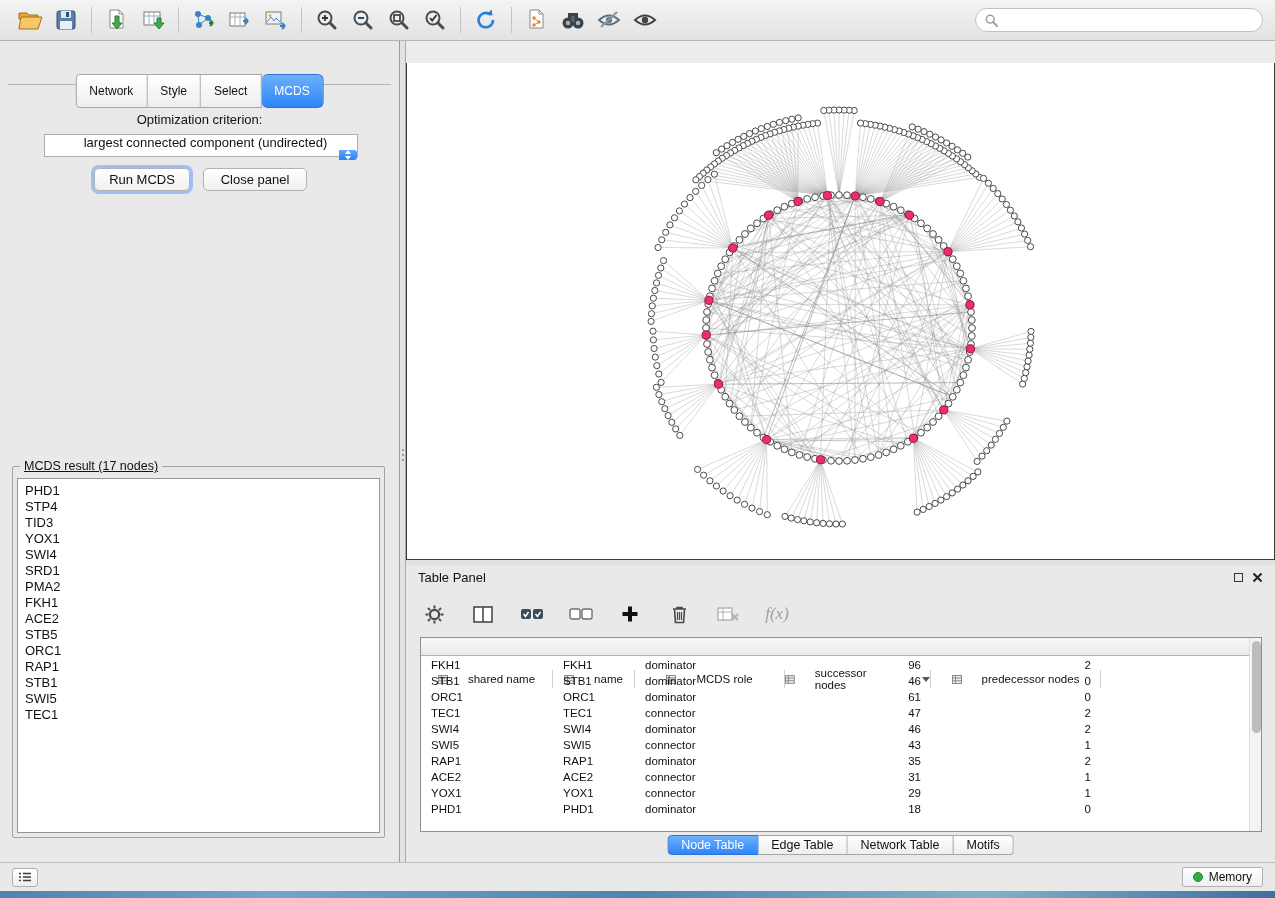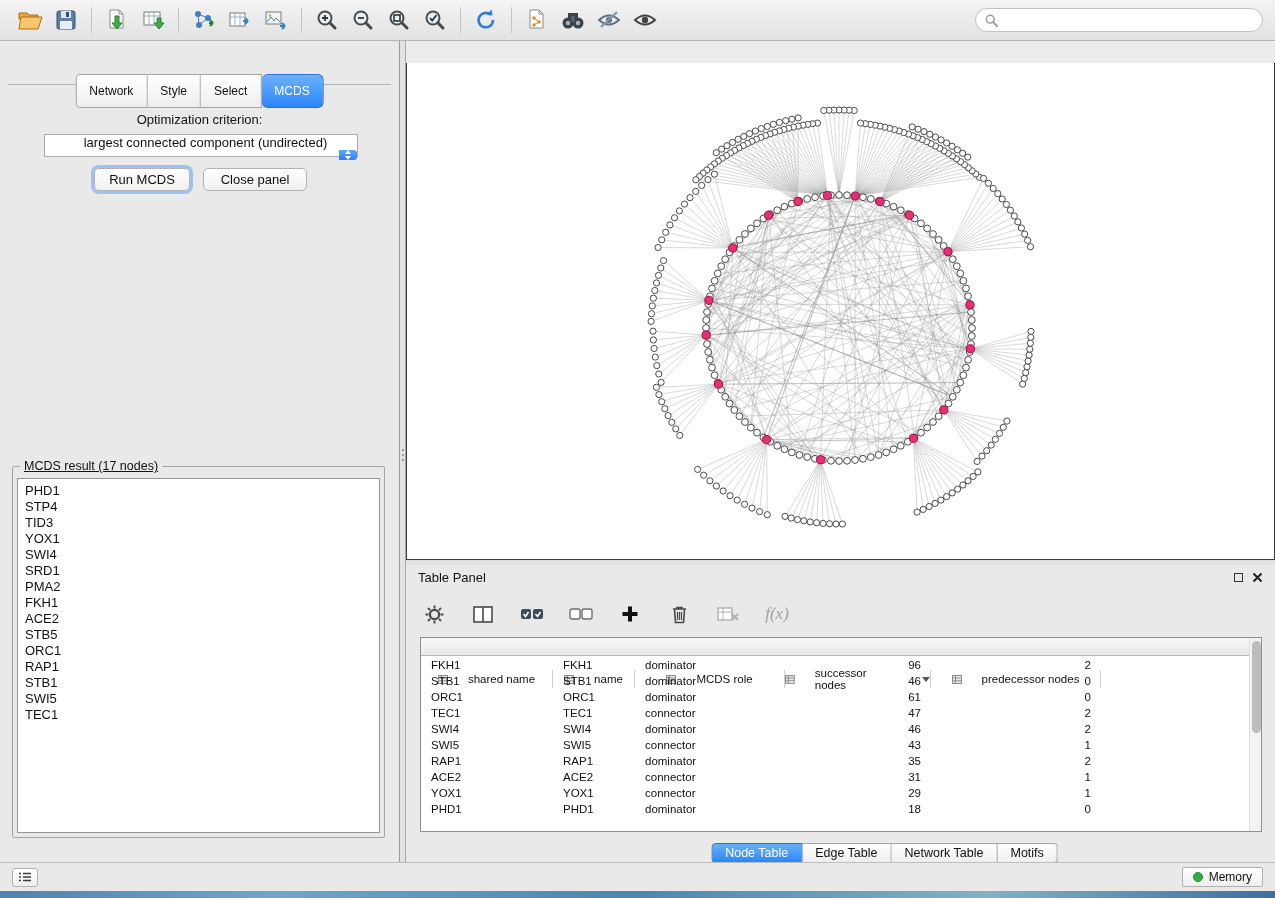--- a/index.html
+++ b/index.html
@@ -65,21 +65,21 @@
   .hfill{flex:1;background:linear-gradient(#f8f8f8,#e9e9e9);}
   .hcols div.i0{width:132px}.hcols div.i1{width:82px}.hcols div.i2{width:150px}.hcols div.i3{width:146px}.hcols div.i4{width:170px}
   .chev{display:none;width:0;height:0;border-left:4px solid transparent;border-right:4px solid transparent;border-top:5px solid #555;margin-left:3px;}
   .hcols div.i3 .chev{display:inline-block;}
   .tbody{position:absolute;left:0;right:12px;top:19px;bottom:0;overflow:hidden;font-size:11.5px;}
   .trow{display:flex;height:16px;line-height:16px;}
   .cw1{width:132px;padding-left:10px}.cw2{width:82px;padding-left:10px}.cw3{width:150px;padding-left:10px}
   .cw4{width:146px;text-align:right;padding-right:10px}.cw5{width:170px;text-align:right;padding-right:10px}.cfill{flex:1}
   .vscroll{position:absolute;right:0;top:0;width:12px;bottom:0;background:#f3f3f3;border-left:1px solid #ddd;}
   .vthumb{position:absolute;left:1.5px;width:9px;top:3px;height:92px;background:#bdbdbd;border-radius:5px;}
-  .tp-tabs{position:absolute;left:50%;transform:translateX(-50%);top:278px;display:flex;margin-left:44px;}
+  .tp-tabs{position:absolute;left:50%;transform:translateX(-50%);top:270px;display:flex;}
   .tp-tabs div{height:20px;padding:0 13px;font-size:12.5px;display:flex;align-items:center;background:linear-gradient(#ffffff,#eeeeee);border:1px solid #a6a6a6;border-left:none;white-space:nowrap;}
   .tp-tabs div:first-of-type{border-left:1px solid #a6a6a6;border-radius:4px 0 0 4px;}
   .tp-tabs div:last-of-type{border-radius:0 4px 4px 0;}
   .tp-tabs div.active{background:linear-gradient(#6db0fc,#2c85f9);border-color:#2a74d6;color:#fff;}
 
   
   .status-bar{position:absolute;left:0;top:862px;width:100%;height:29px;background:#e9e9e9;border-top:1px solid #bdbdbd;display:flex;align-items:center;padding:0 12px;}
   .sb-btn{width:26px;height:19px;border:1px solid #b0b0b0;border-radius:3px;background:linear-gradient(#fff,#efefef);display:flex;align-items:center;justify-content:center;}
   .mem-btn{margin-left:auto;height:20px;border:1px solid #b0b0b0;border-radius:2px;background:linear-gradient(#fff,#efefef);display:flex;align-items:center;gap:6px;padding:0 10px;font-size:12px;}
   .mem-dot{width:10px;height:10px;border-radius:50%;background:#2fae3e;border:1px solid #1f8b2d;}

